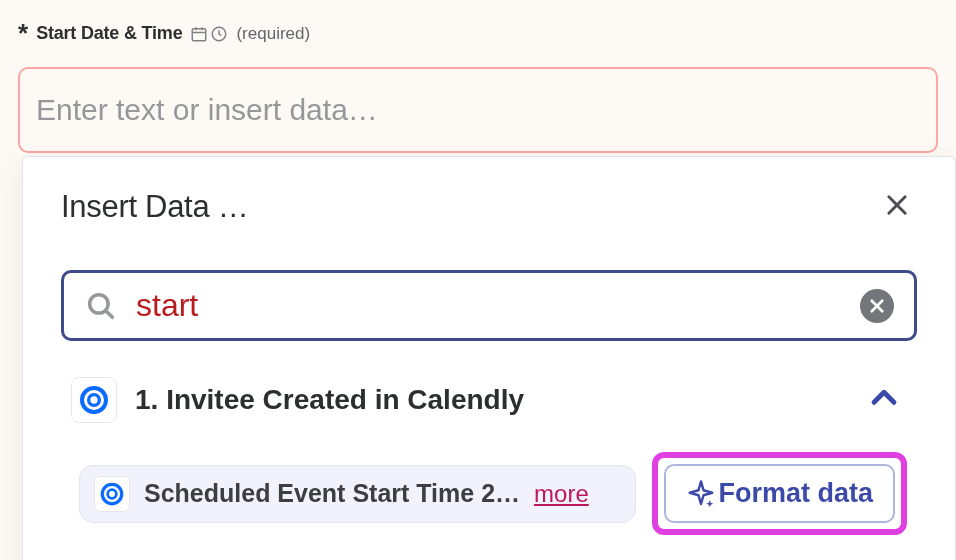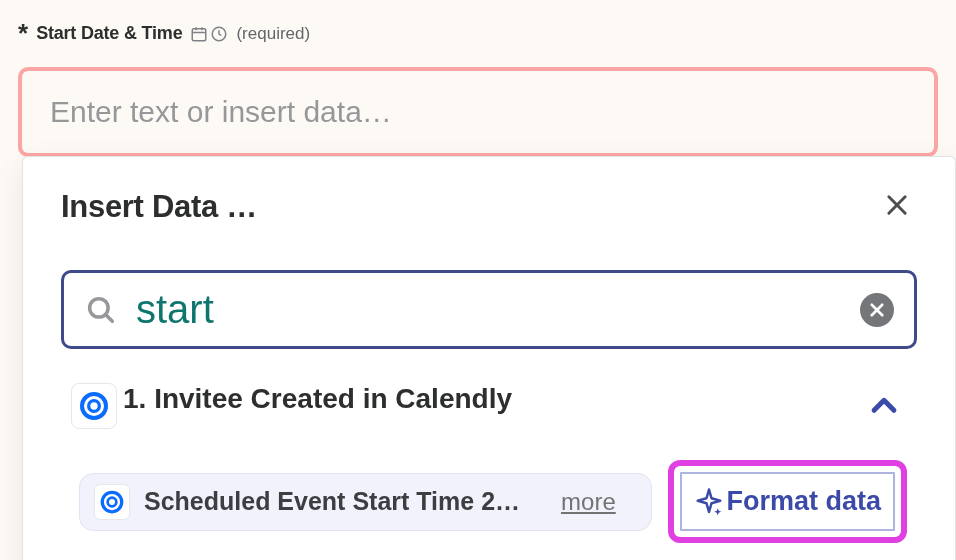--- a/index.html
+++ b/index.html
@@ -7,89 +7,89 @@
   body { background: #fdfaf6; padding: 18px 18px 0 18px; color: #2d2e2e; overflow: hidden; }
 
   .field-label-row { display: flex; align-items: center; gap: 8px; margin-bottom: 18px; }
   .asterisk { font-size: 26px; font-weight: 600; color: #2d2e2e; }
   .field-label { font-size: 18px; font-weight: 700; color: #2d2e2e; letter-spacing: -0.2px; }
   .label-icons { display: flex; gap: 2px; color: #6a6b6e; }
   .required { font-size: 17px; color: #64656a; }
 
   .main-input {
     width: 100%;
-    border: 4px solid #fca5a5;
+    border: 2px solid #fca5a5;
     border-radius: 10px;
     background: transparent;
-    padding: 24px 28px;
+    padding: 24px 16px;
     font-size: 30px;
     color: #2d2e2e;
   }
   .main-input::placeholder { color: #969799; }
 
   .dropdown {
     position: absolute;
     left: 22px;
     right: 0;
     top: 156px;
     background: #fff;
     border: 1px solid #e2e3e5;
     border-top-left-radius: 6px;
     border-top-right-radius: 6px;
     border-bottom: none;
     box-shadow: 0 8px 30px rgba(0,0,0,0.08);
     padding: 28px 38px 0 38px;
     height: 420px;
   }
   .dropdown-header { display: flex; justify-content: space-between; align-items: center; margin-bottom: 42px; }
-  .dropdown-title { font-size: 31px; font-weight: 700; color: #2d2e2e; letter-spacing: -0.3px; }
+  .dropdown-title { font-size: 31px; font-weight: 400; color: #2d2e2e; letter-spacing: -0.3px; }
   .close-btn { background: none; border: none; cursor: pointer; padding: 6px; color: #4c4d50; }
 
   .search-wrap {
     display: flex; align-items: center;
     border: 3px solid #3e4a8a;
     border-radius: 10px;
     padding: 14px 20px;
     gap: 18px;
     margin-bottom: 34px;
   }
-  .search-input { flex: 1; border: none; outline: none; font-size: 40px; color: #0f766e; background: transparent; }
+  .search-input { flex: 1; border: none; outline: none; font-size: 32px; color: #b91c1c; background: transparent; }
   .clear-btn { width: 34px; height: 34px; border-radius: 50%; background: #75767a; border: none; cursor: pointer; display: flex; align-items: center; justify-content: center; }
 
   .result-group { padding: 0 10px; }
-  .group-header { display: flex; gap: 6px; margin-bottom: 28px; }
+  .group-header { display: flex; align-items: center; gap: 18px; margin-bottom: 28px; }
   .app-icon-box { width: 46px; height: 46px; border: 1px solid #e6e7ea; border-radius: 8px; display:flex; align-items:center; justify-content:center; background: #fff; }
   .group-title { font-size: 28px; font-weight: 800; color: #2d2e2e; flex: 1; }
   .chevron-btn { background: none; border: none; cursor: pointer; padding: 6px; }
 
   .result-item-row { display: flex; align-items: center; gap: 16px; padding-left: 8px;}
   .result-item {
     flex: 1; min-width: 0;
     display: flex; align-items: center; gap: 14px;
     background: #f1f2fb;
     border: 1px solid #e2e3f0;
     border-radius: 14px;
     padding: 10px 14px;
   }
   .small-app-icon { width: 36px; height: 36px; border-radius: 6px; background: #fff; border: 1px solid #e6e7ea; display:flex; align-items:center; justify-content:center; flex-shrink:0; }
   .item-text { font-size: 25px; font-weight: 600; color: #3d3e41; white-space: nowrap; overflow: hidden; text-overflow: ellipsis; min-width: 0; flex-shrink: 1; }
-  .more-link { font-size: 24px; color: #737373; flex-shrink: 0; margin-left: 27px; }
+  .more-link { font-size: 24px; color: #be185d; flex-shrink: 0; }
 
   .format-wrap {
     border: 6px solid #e040e2;
     border-radius: 12px;
     padding: 6px 6px;
     flex-shrink: 0;
   }
   .format-btn {
     display: flex; align-items: center; gap: 2px;
     border: 2px solid #aeb4e0;
-    border-radius: 1px;
+    border-radius: 10px;
     background: #fff;
-    padding: 12px 12px;
+    padding: 12px 20px;
     font-size: 27px;
     font-weight: 700;
     color: #3b4aa8;
     cursor: pointer;
   }
 </style>
 </head>
 <body>
 
 

